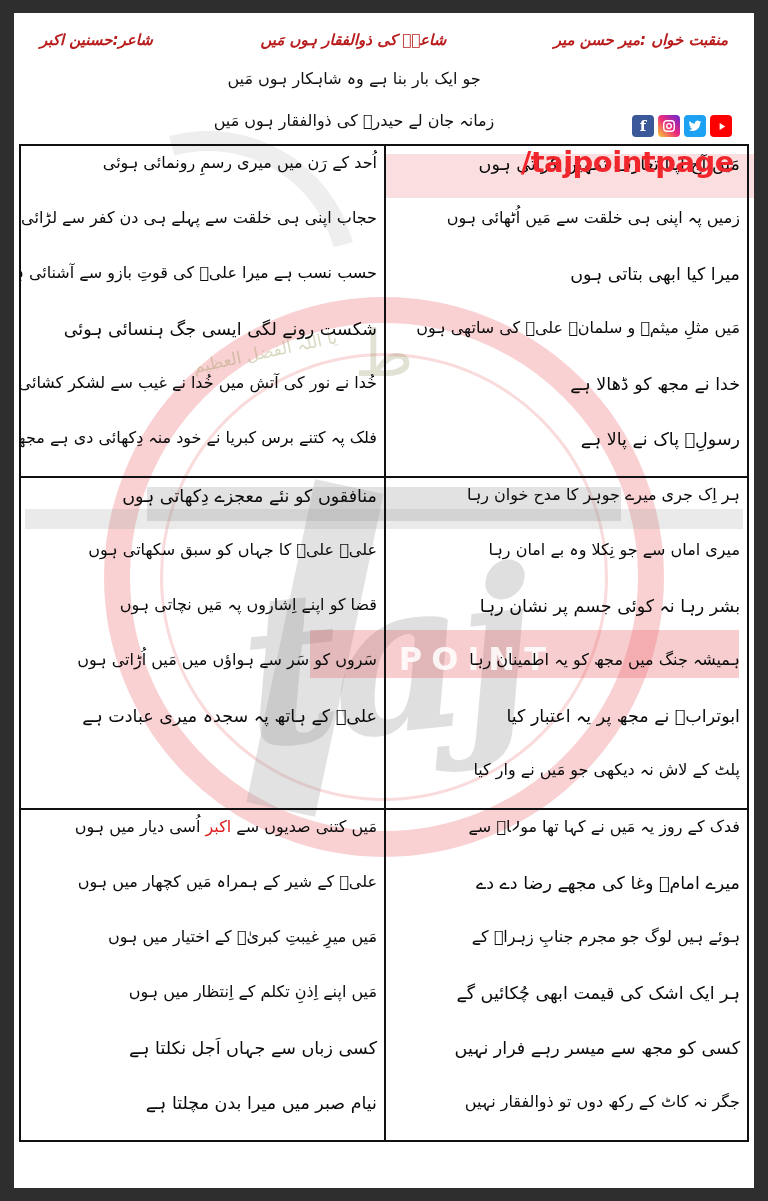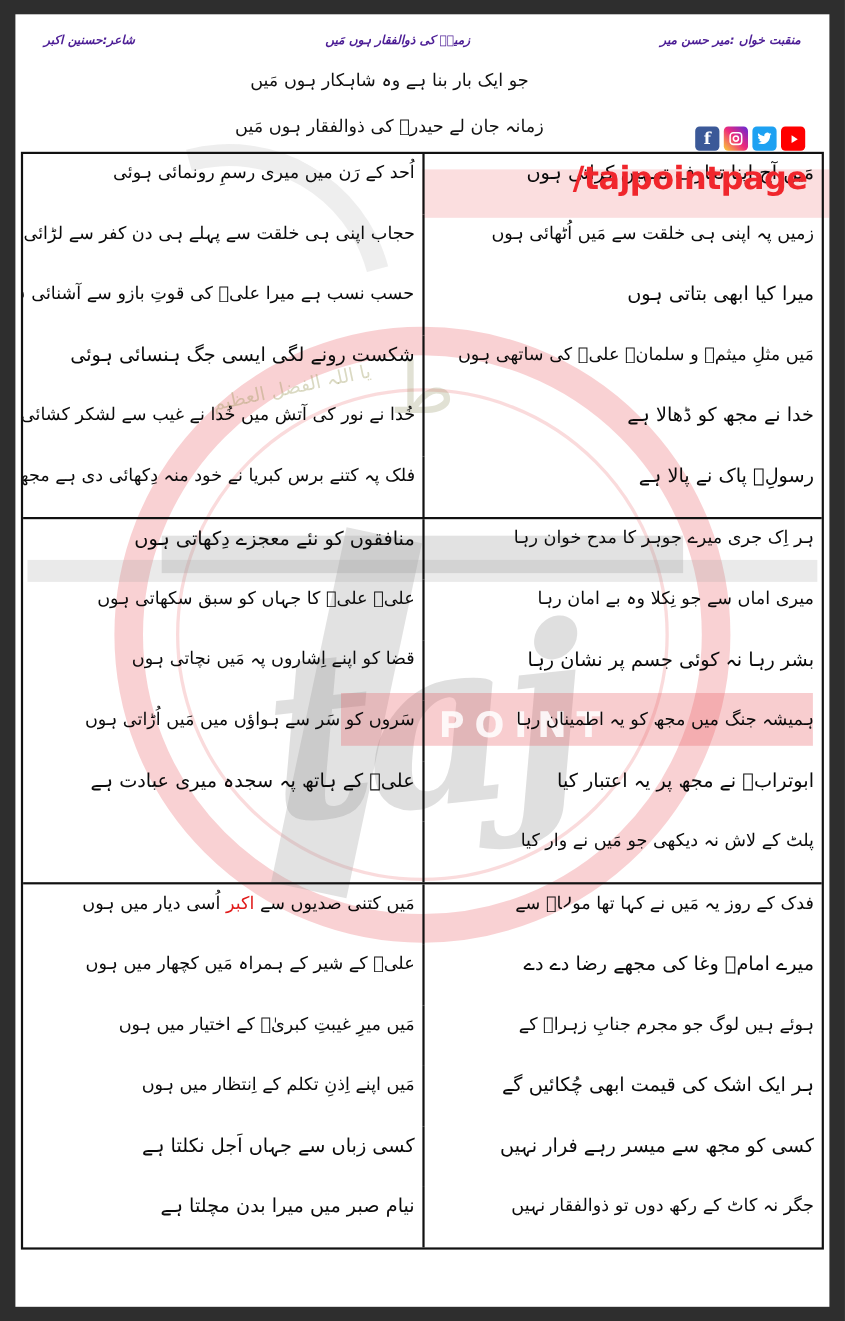--- a/index.html
+++ b/index.html
@@ -127,22 +127,22 @@
     position: relative;
     z-index: 5;
     padding: 16px 20px 0 20px;
   }
   .credits {
     display: flex;
     flex-direction: row-reverse;
     justify-content: space-between;
     align-items: center;
     direction: rtl;
-    color: #4c1d95;
-    font-size: 11px;
+    color: #b91c1c;
+    font-size: 15px;
     font-weight: bold;
     font-style: italic;
     line-height: 1.5;
     padding: 0 6px;
   }
   .credits .poet   { text-align: right; }
   .credits .title  { text-align: center; }
   .credits .reciter{ text-align: left; }
 
   .matla {
@@ -237,21 +237,21 @@
     <div class="wm-taj">taj</div>
     <div class="wm-point-band"></div>
     <div class="wm-point-text">POINT</div>
     <div class="wm-gray-band"></div>
     <div class="wm-gray-band2"></div>
   </div>
 
   <div class="header">
     <div class="credits">
       <div class="poet">شاعر:حسنین اکبر</div>
-      <div class="title">زمیںؑ کی ذوالفقار ہوں مَیں</div>
+      <div class="title">شاعرؑ کی ذوالفقار ہوں مَیں</div>
       <div class="reciter">منقبت خواں :میر حسن میر</div>
     </div>
     <div class="matla">جو ایک بار بنا ہے وہ شاہکار ہوں مَیں</div>
     <div class="matla">زمانہ جان لے حیدرؑ کی ذوالفقار ہوں مَیں</div>
   </div>
 
   <div class="social">
     <div class="sicon s-fb">f</div>
     <div class="sicon s-ig">
       <svg width="14" height="14" viewBox="0 0 24 24" fill="none" stroke="#fff" stroke-width="2.4">

